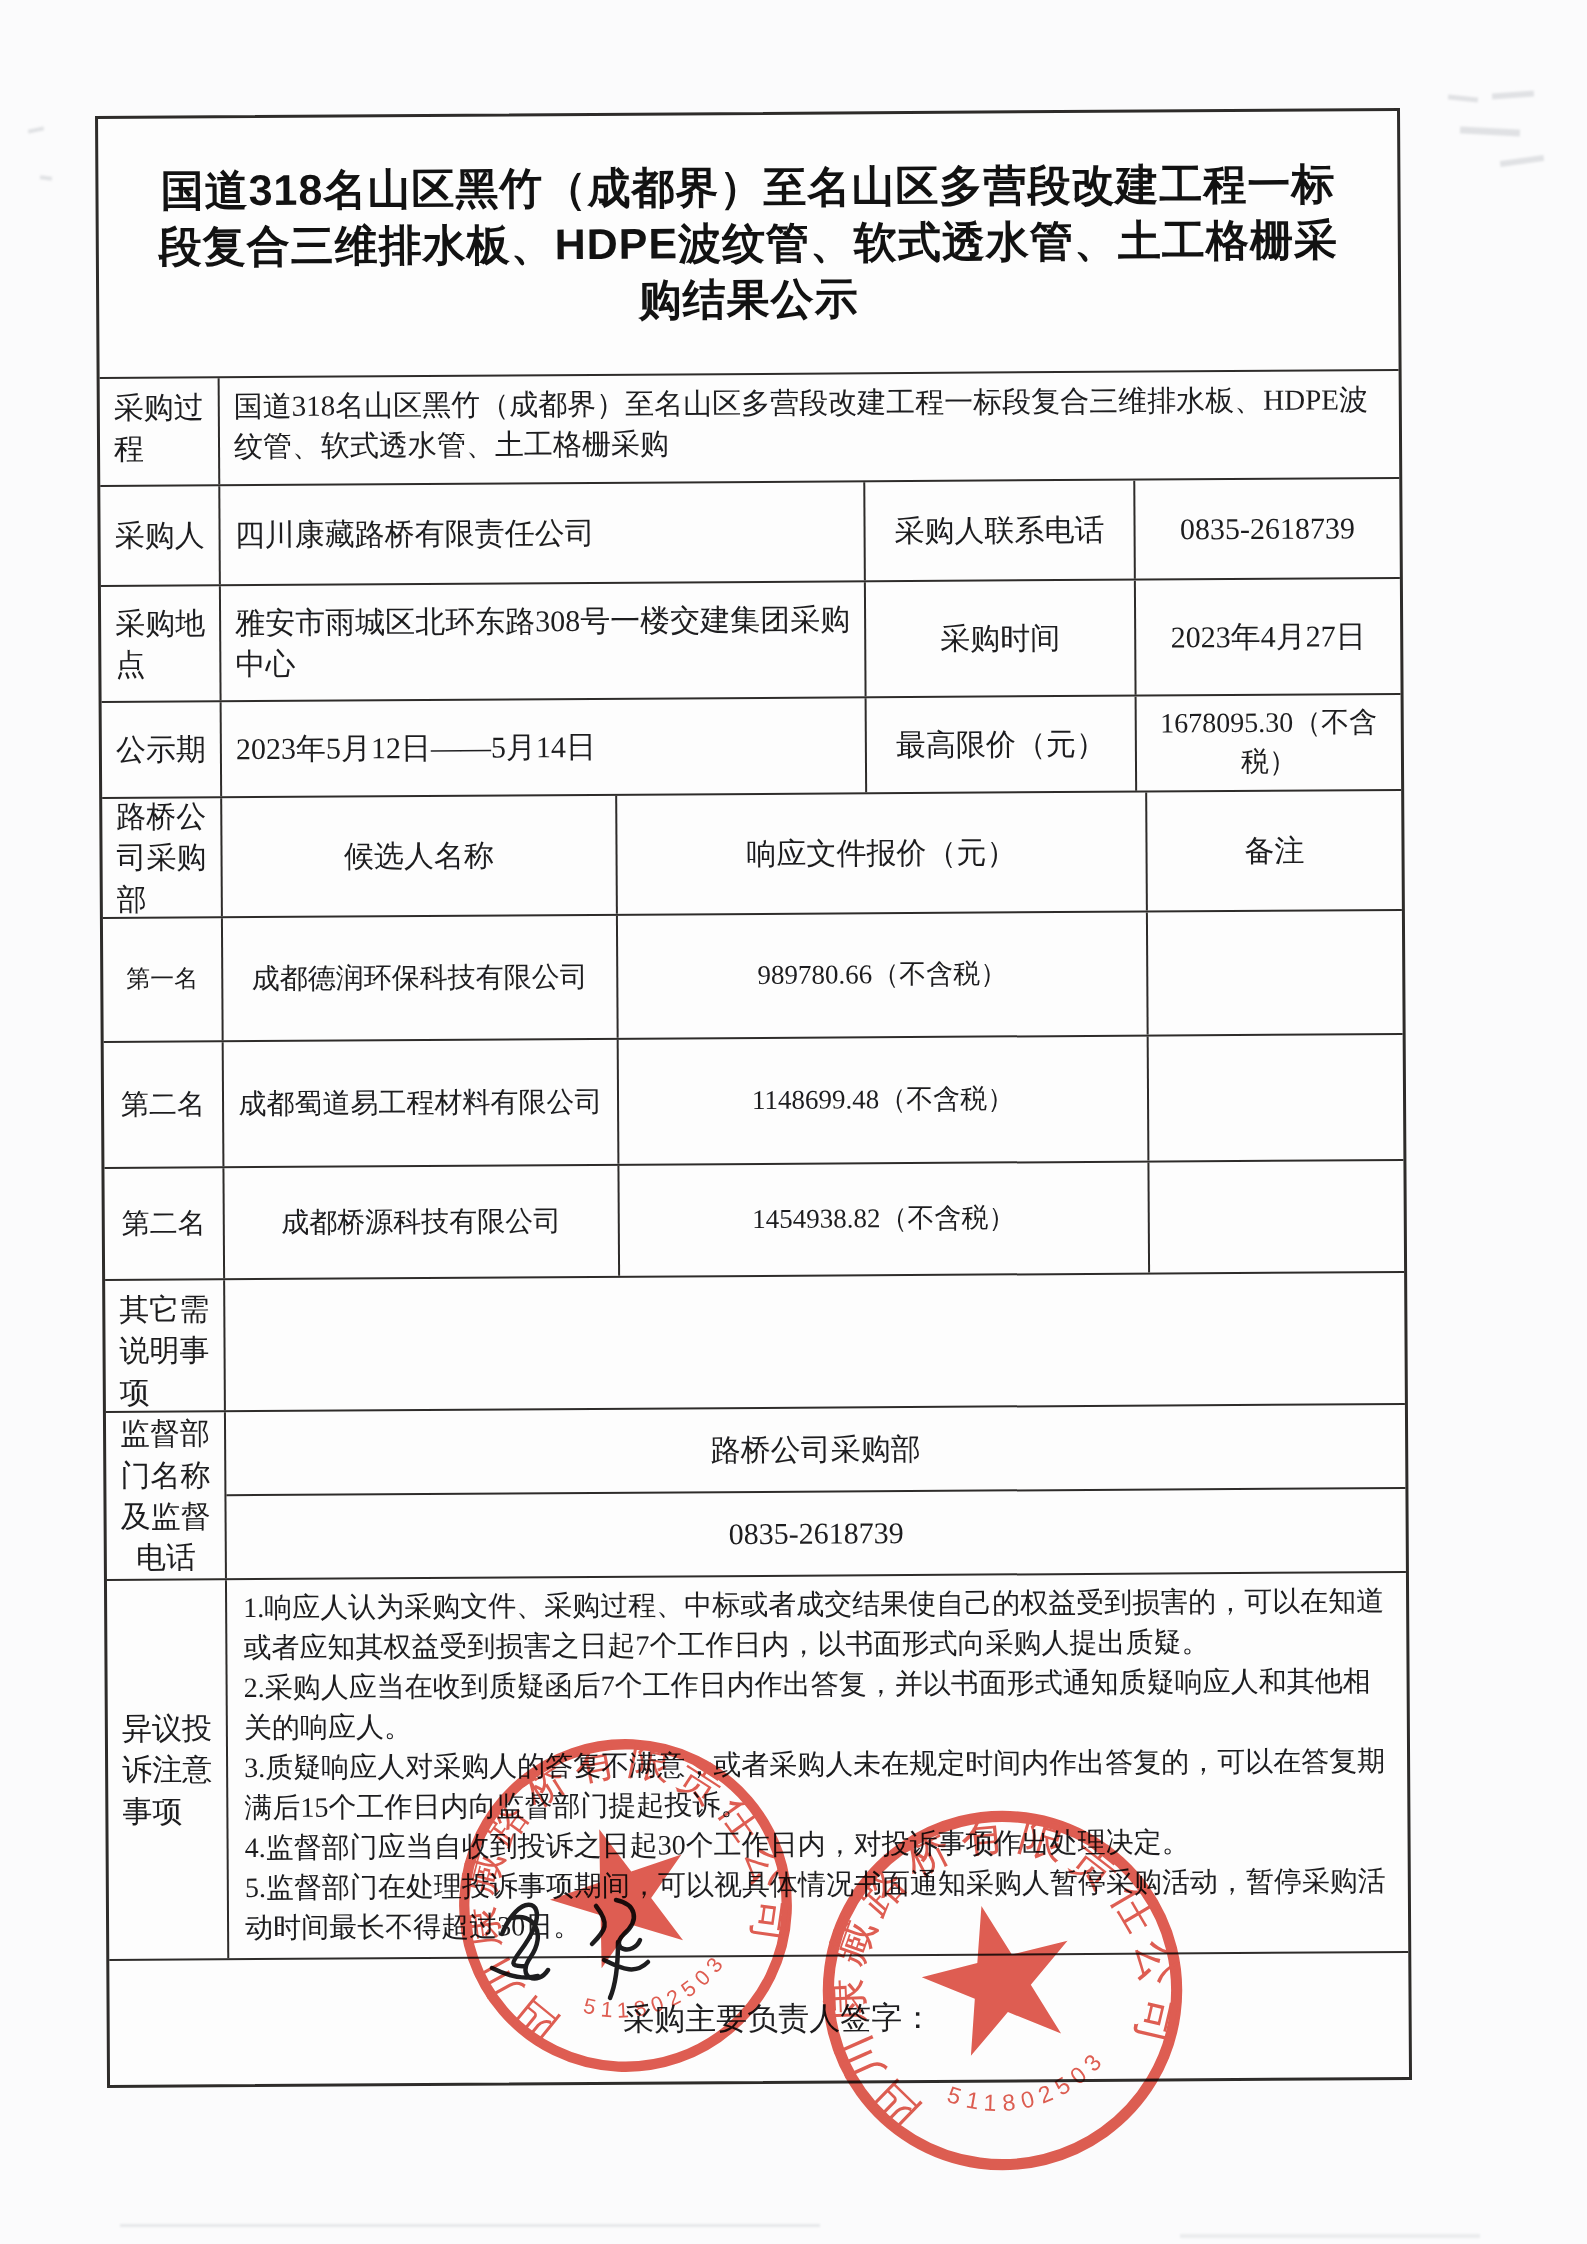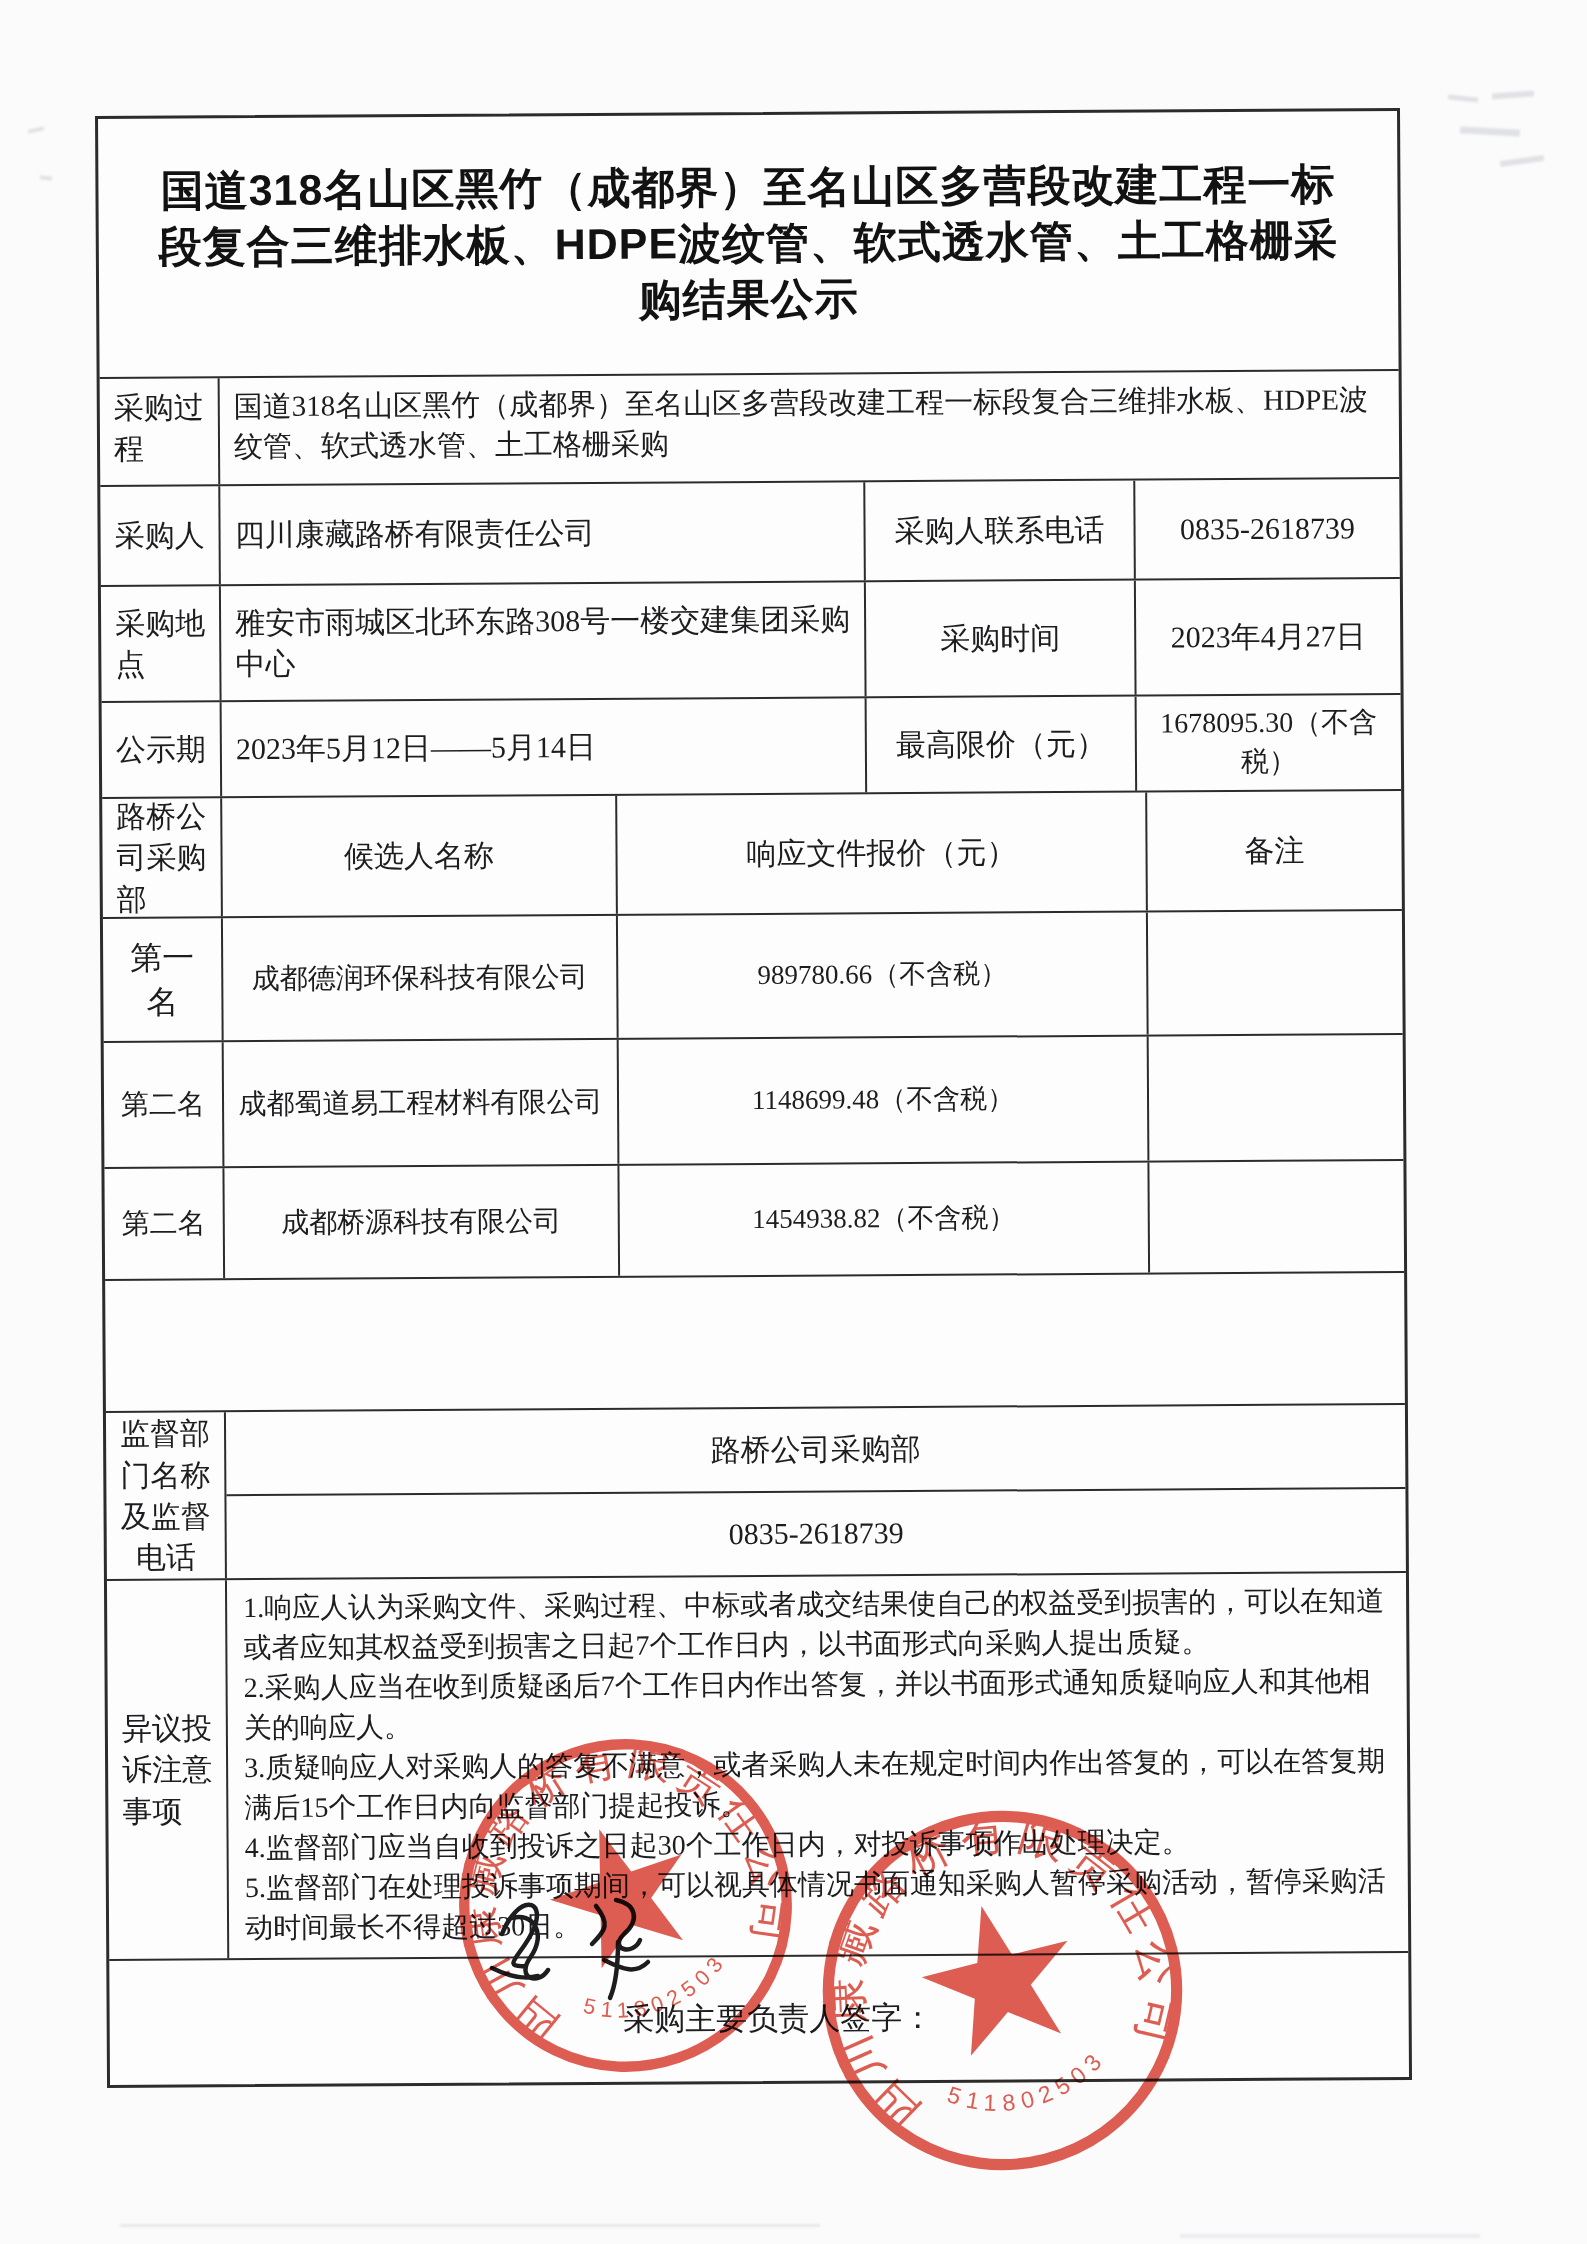--- a/index.html
+++ b/index.html
@@ -109,41 +109,42 @@
   </div>
 
   <div class="row h-candhead">
     <div class="cell lab vctr">路桥公司采购部</div>
     <div class="cell w-name ctr vctr">候选人名称</div>
     <div class="cell w-price ctr vctr">响应文件报价（元）</div>
     <div class="cell w-remark ctr vctr">备注</div>
   </div>
 
   <div class="row h-rank1">
-    <div class="cell lab ctr vctr" style="font-size:32px;">第一名</div>
+    <div class="cell lab ctr vctr" style="font-size:24px;text-align:right;">第一名</div>
     <div class="cell w-name ctr vctr" style="font-size:28px;">成都德润环保科技有限公司</div>
     <div class="cell w-price ctr vctr" style="font-size:27px;">989780.66（不含税）</div>
     <div class="cell w-remark"></div>
   </div>
 
   <div class="row h-rank2">
     <div class="cell lab ctr vctr" style="font-size:28px;">第二名</div>
     <div class="cell w-name ctr vctr" style="font-size:28px;">成都蜀道易工程材料有限公司</div>
     <div class="cell w-price ctr vctr" style="font-size:27px;">1148699.48（不含税）</div>
     <div class="cell w-remark"></div>
   </div>
 
   <div class="row h-rank3">
     <div class="cell lab ctr vctr" style="font-size:28px;">第二名</div>
     <div class="cell w-name ctr vctr" style="font-size:28px;">成都桥源科技有限公司</div>
     <div class="cell w-price ctr vctr" style="font-size:27px;">1454938.82（不含税）</div>
     <div class="cell w-remark"></div>
   </div>
 
   <div class="row h-other">
+    <div class="cell lab top">其它需说明事项</div>
     <div class="cell w-full"></div>
   </div>
 
   <div class="row h-superv">
     <div class="cell lab vctr" style="text-align:center;">监督部门名称及监督电话</div>
     <div class="superv-right">
       <div class="superv-sub">路桥公司采购部</div>
       <div class="superv-sub">0835-2618739</div>
     </div>
   </div>

